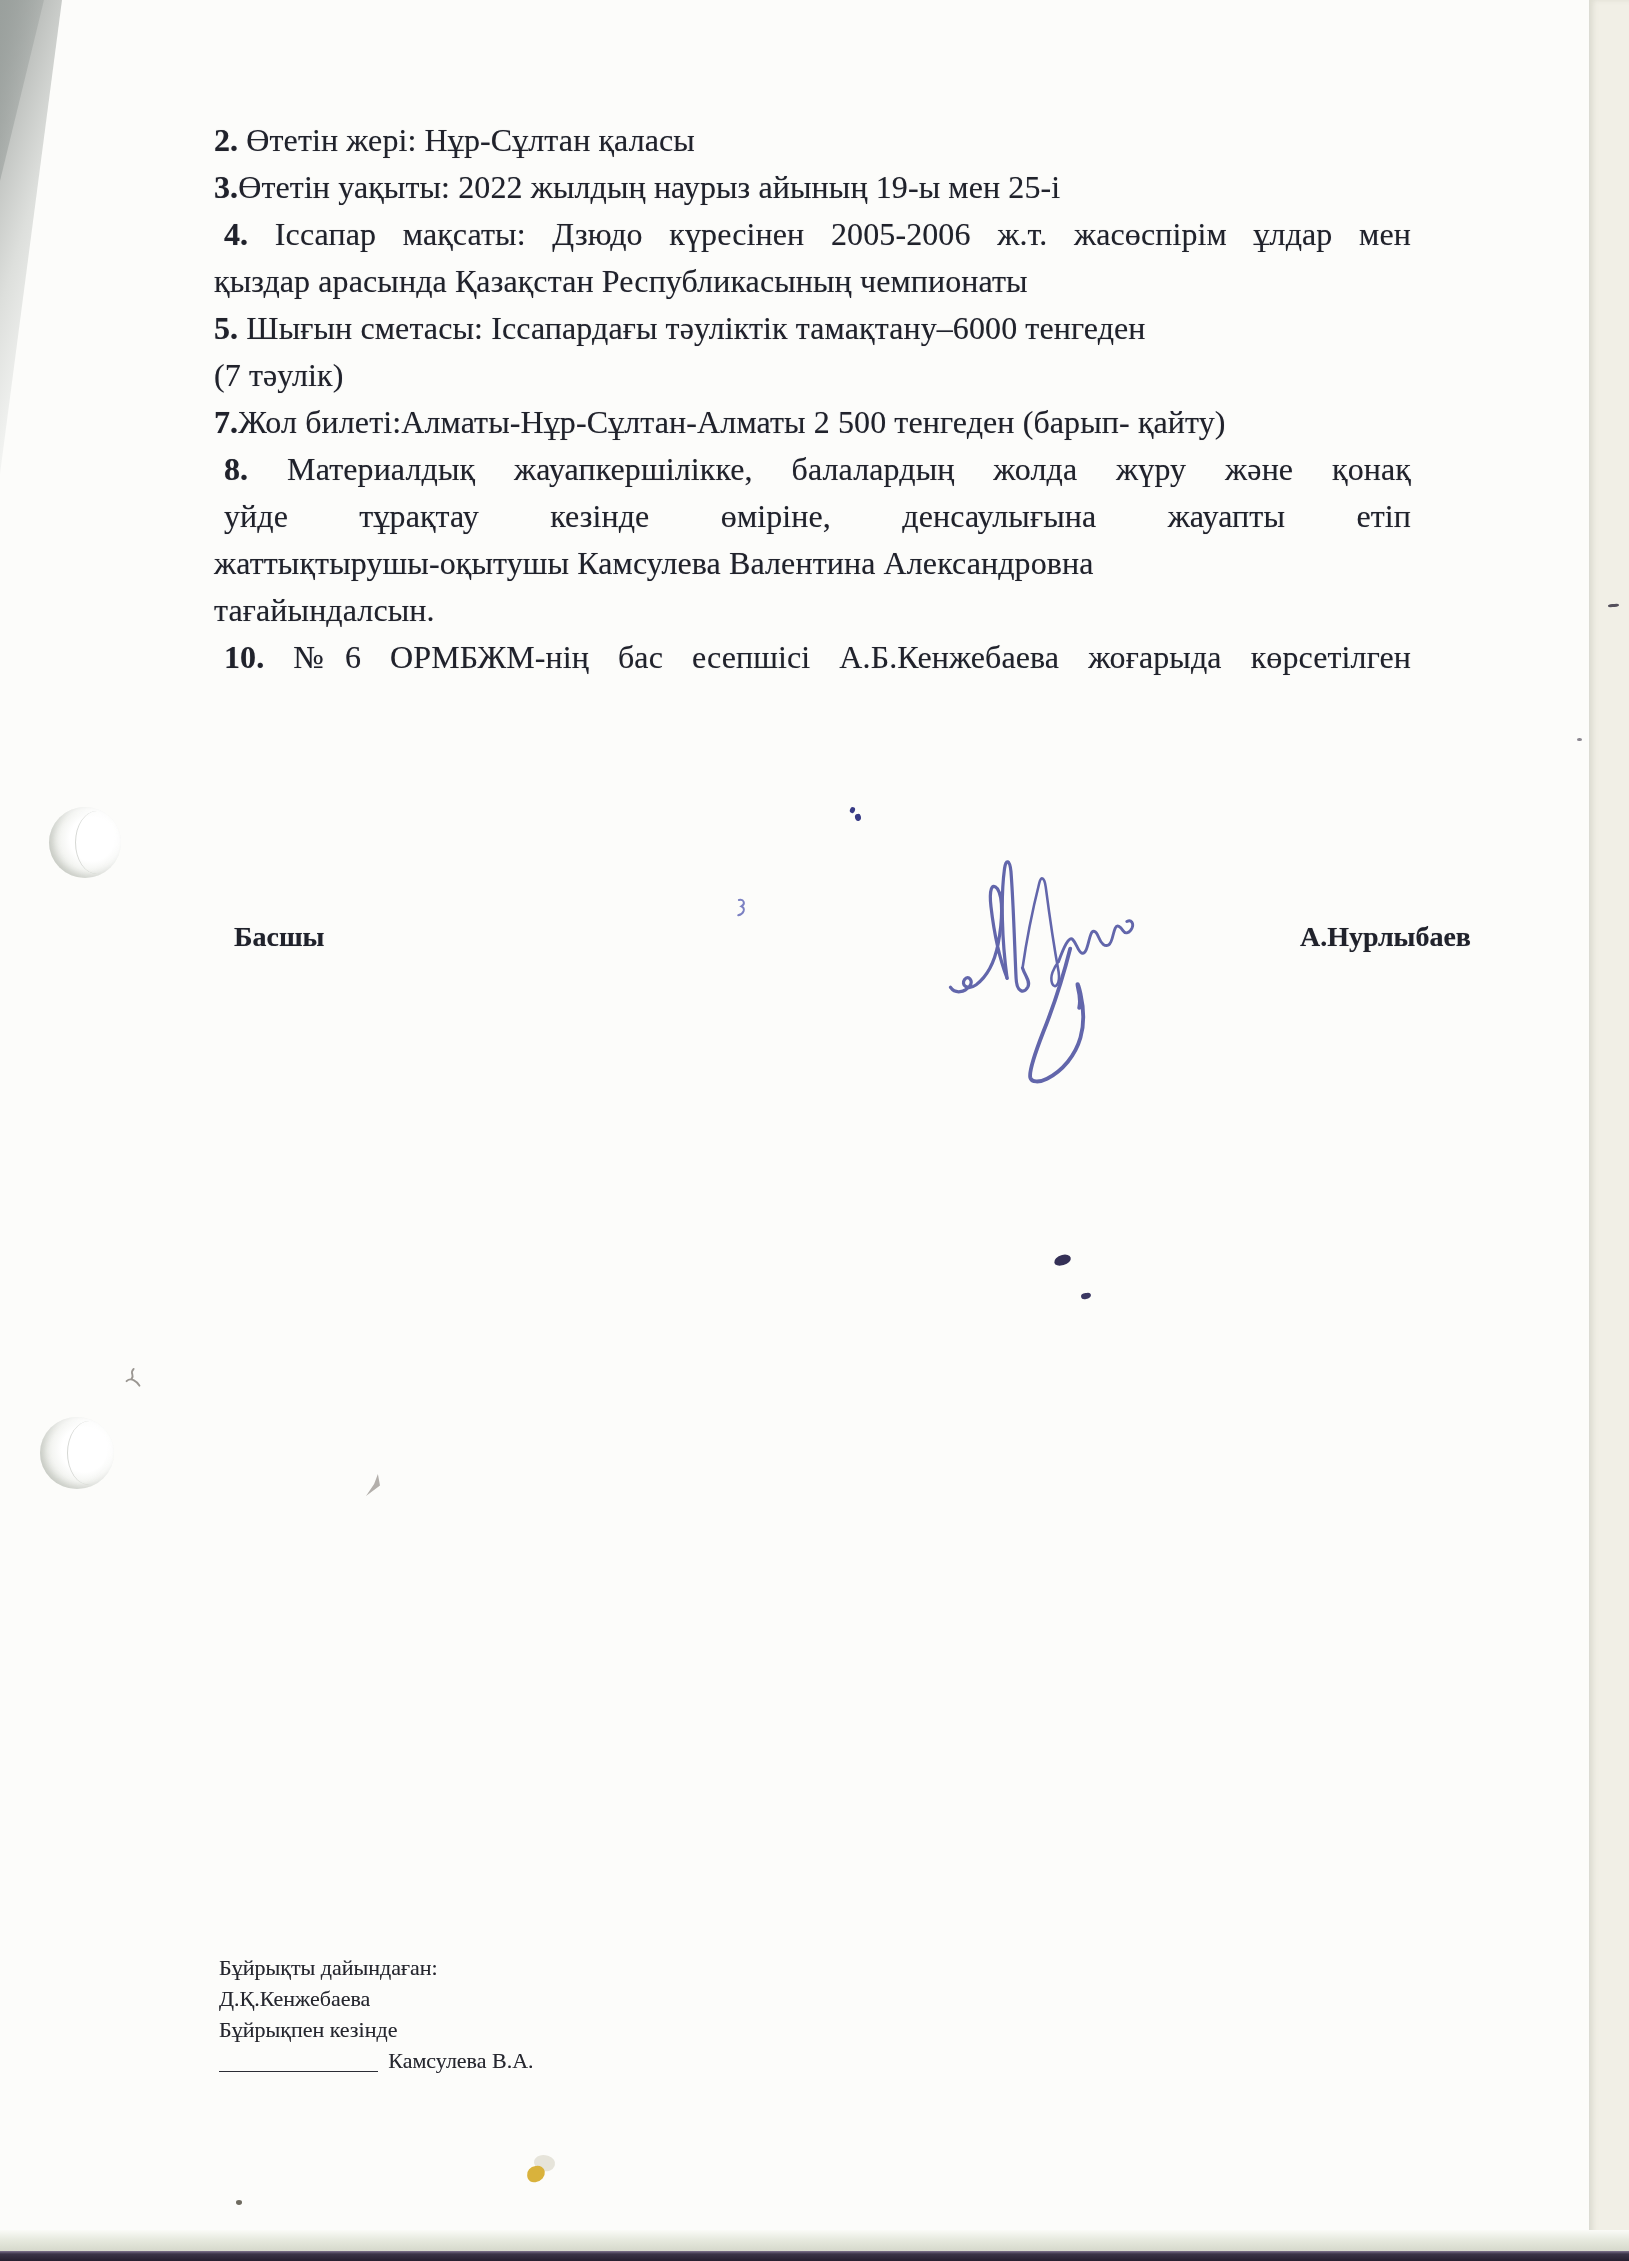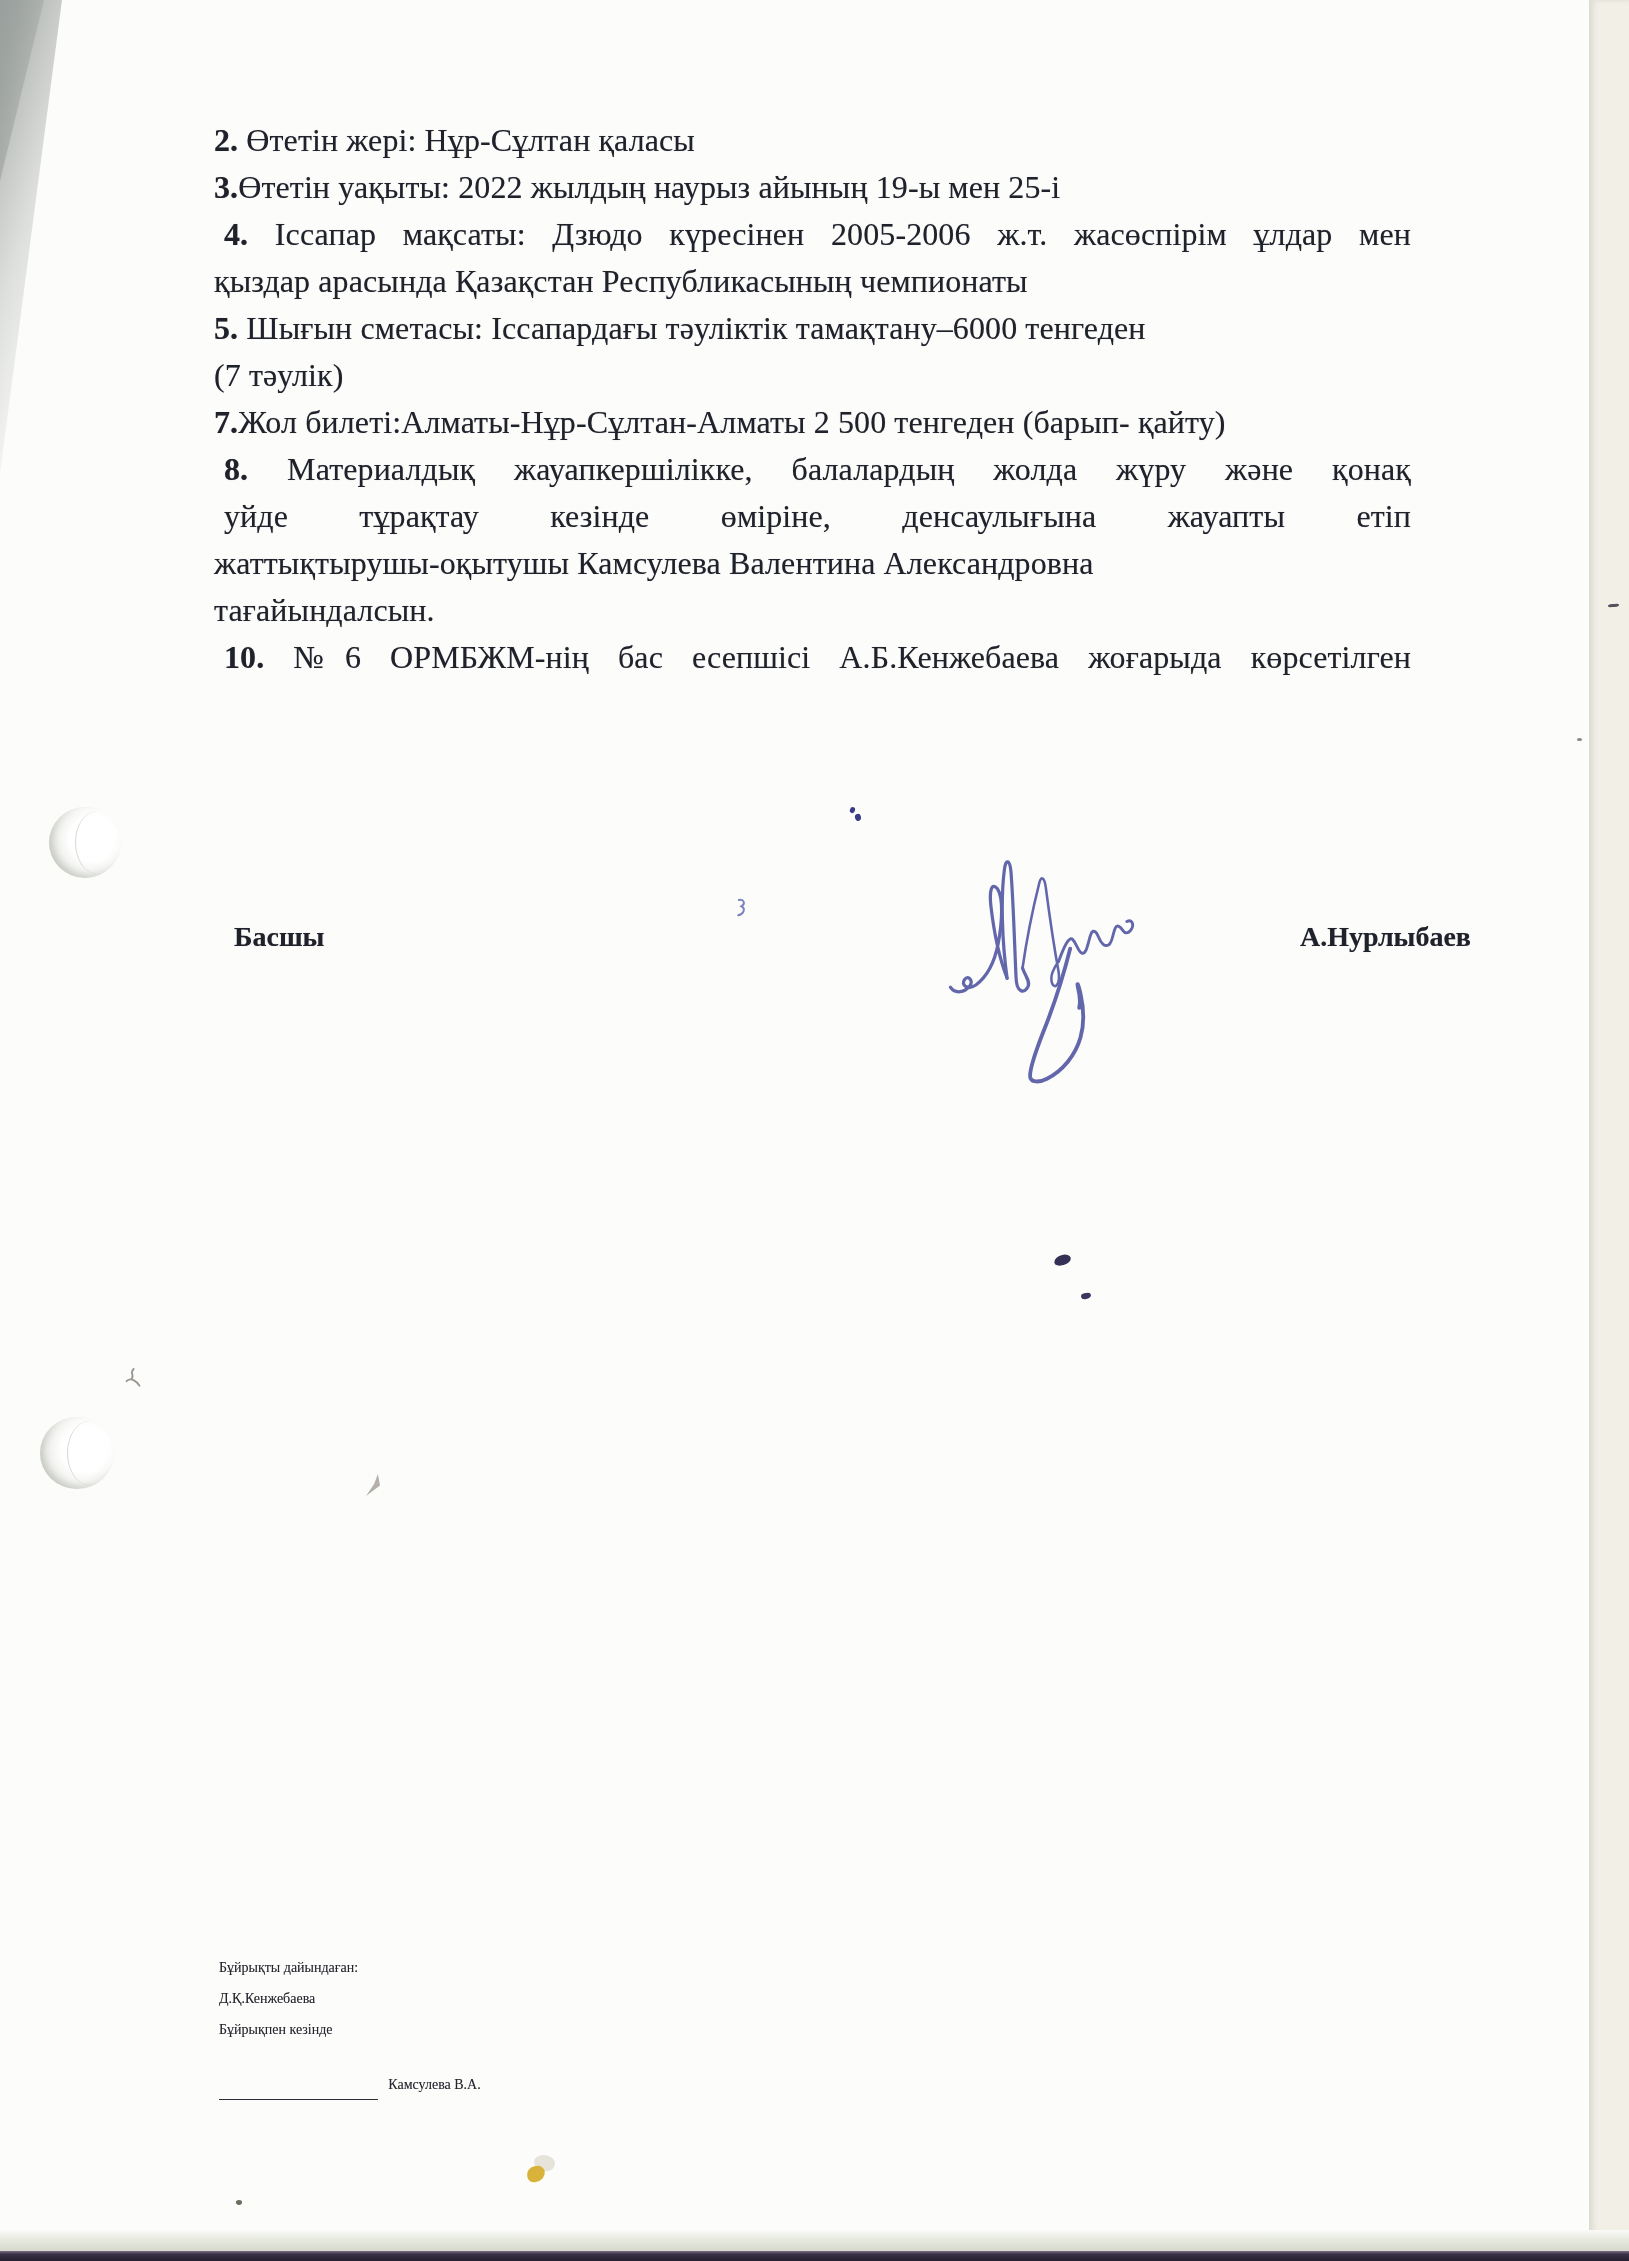--- a/index.html
+++ b/index.html
@@ -56,24 +56,24 @@
   .b{font-weight:bold;}
   .approval{
     position:absolute;left:214px;top:921px;width:1237px;
     display:flex;justify-content:space-between;align-items:baseline;
     font-size:28px;font-weight:bold;color:#20222b;
     text-shadow:0 0 0.8px rgba(60,62,80,.45);
     margin-left:20px;
   }
   .footer{
     position:absolute;left:219px;top:1952px;
-    font-size:14px;line-height:31px;color:#26272e;
+    font-size:22px;line-height:31px;color:#26272e;
     text-shadow:0 0 0.6px rgba(60,62,80,.4);
   }
-  .sig-row{display:flex;align-items:flex-end;margin-top:24px;}
+  .sig-row{display:flex;align-items:center;}
   .sig-line{
     display:inline-block;width:159px;height:22px;
     border-bottom:1.9px solid #2b2d35;margin-right:10.3px;
   }
   svg{position:absolute;overflow:visible;}
 </style>
 </head>
 <body>
 
 <div class="wedge"></div>

